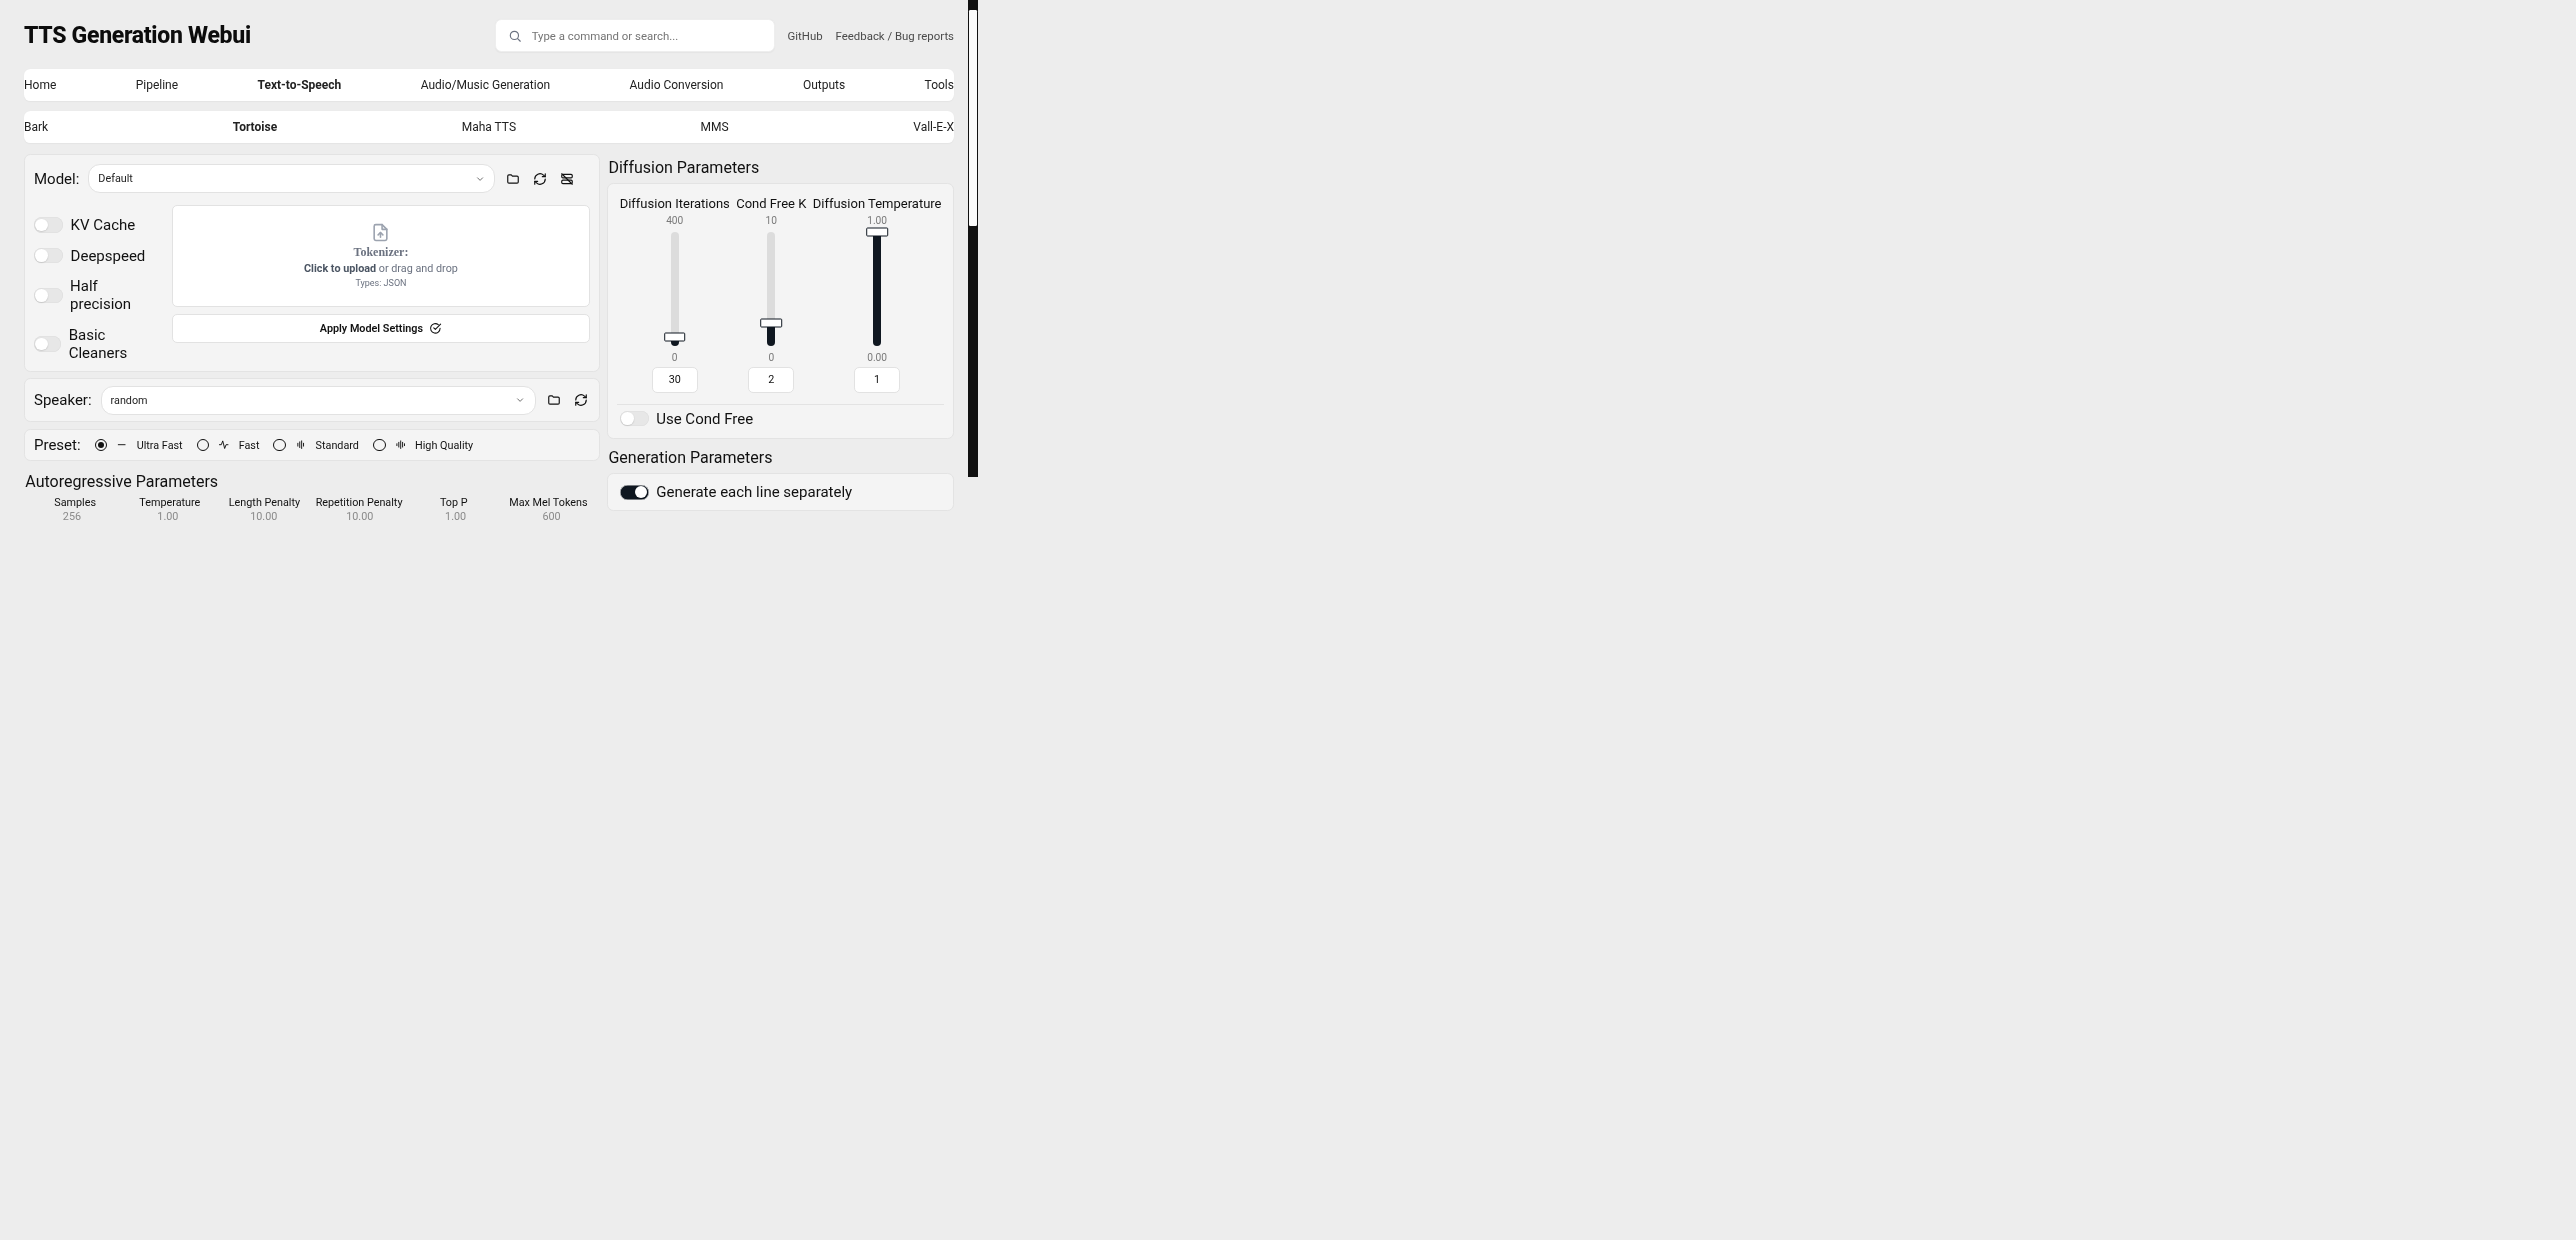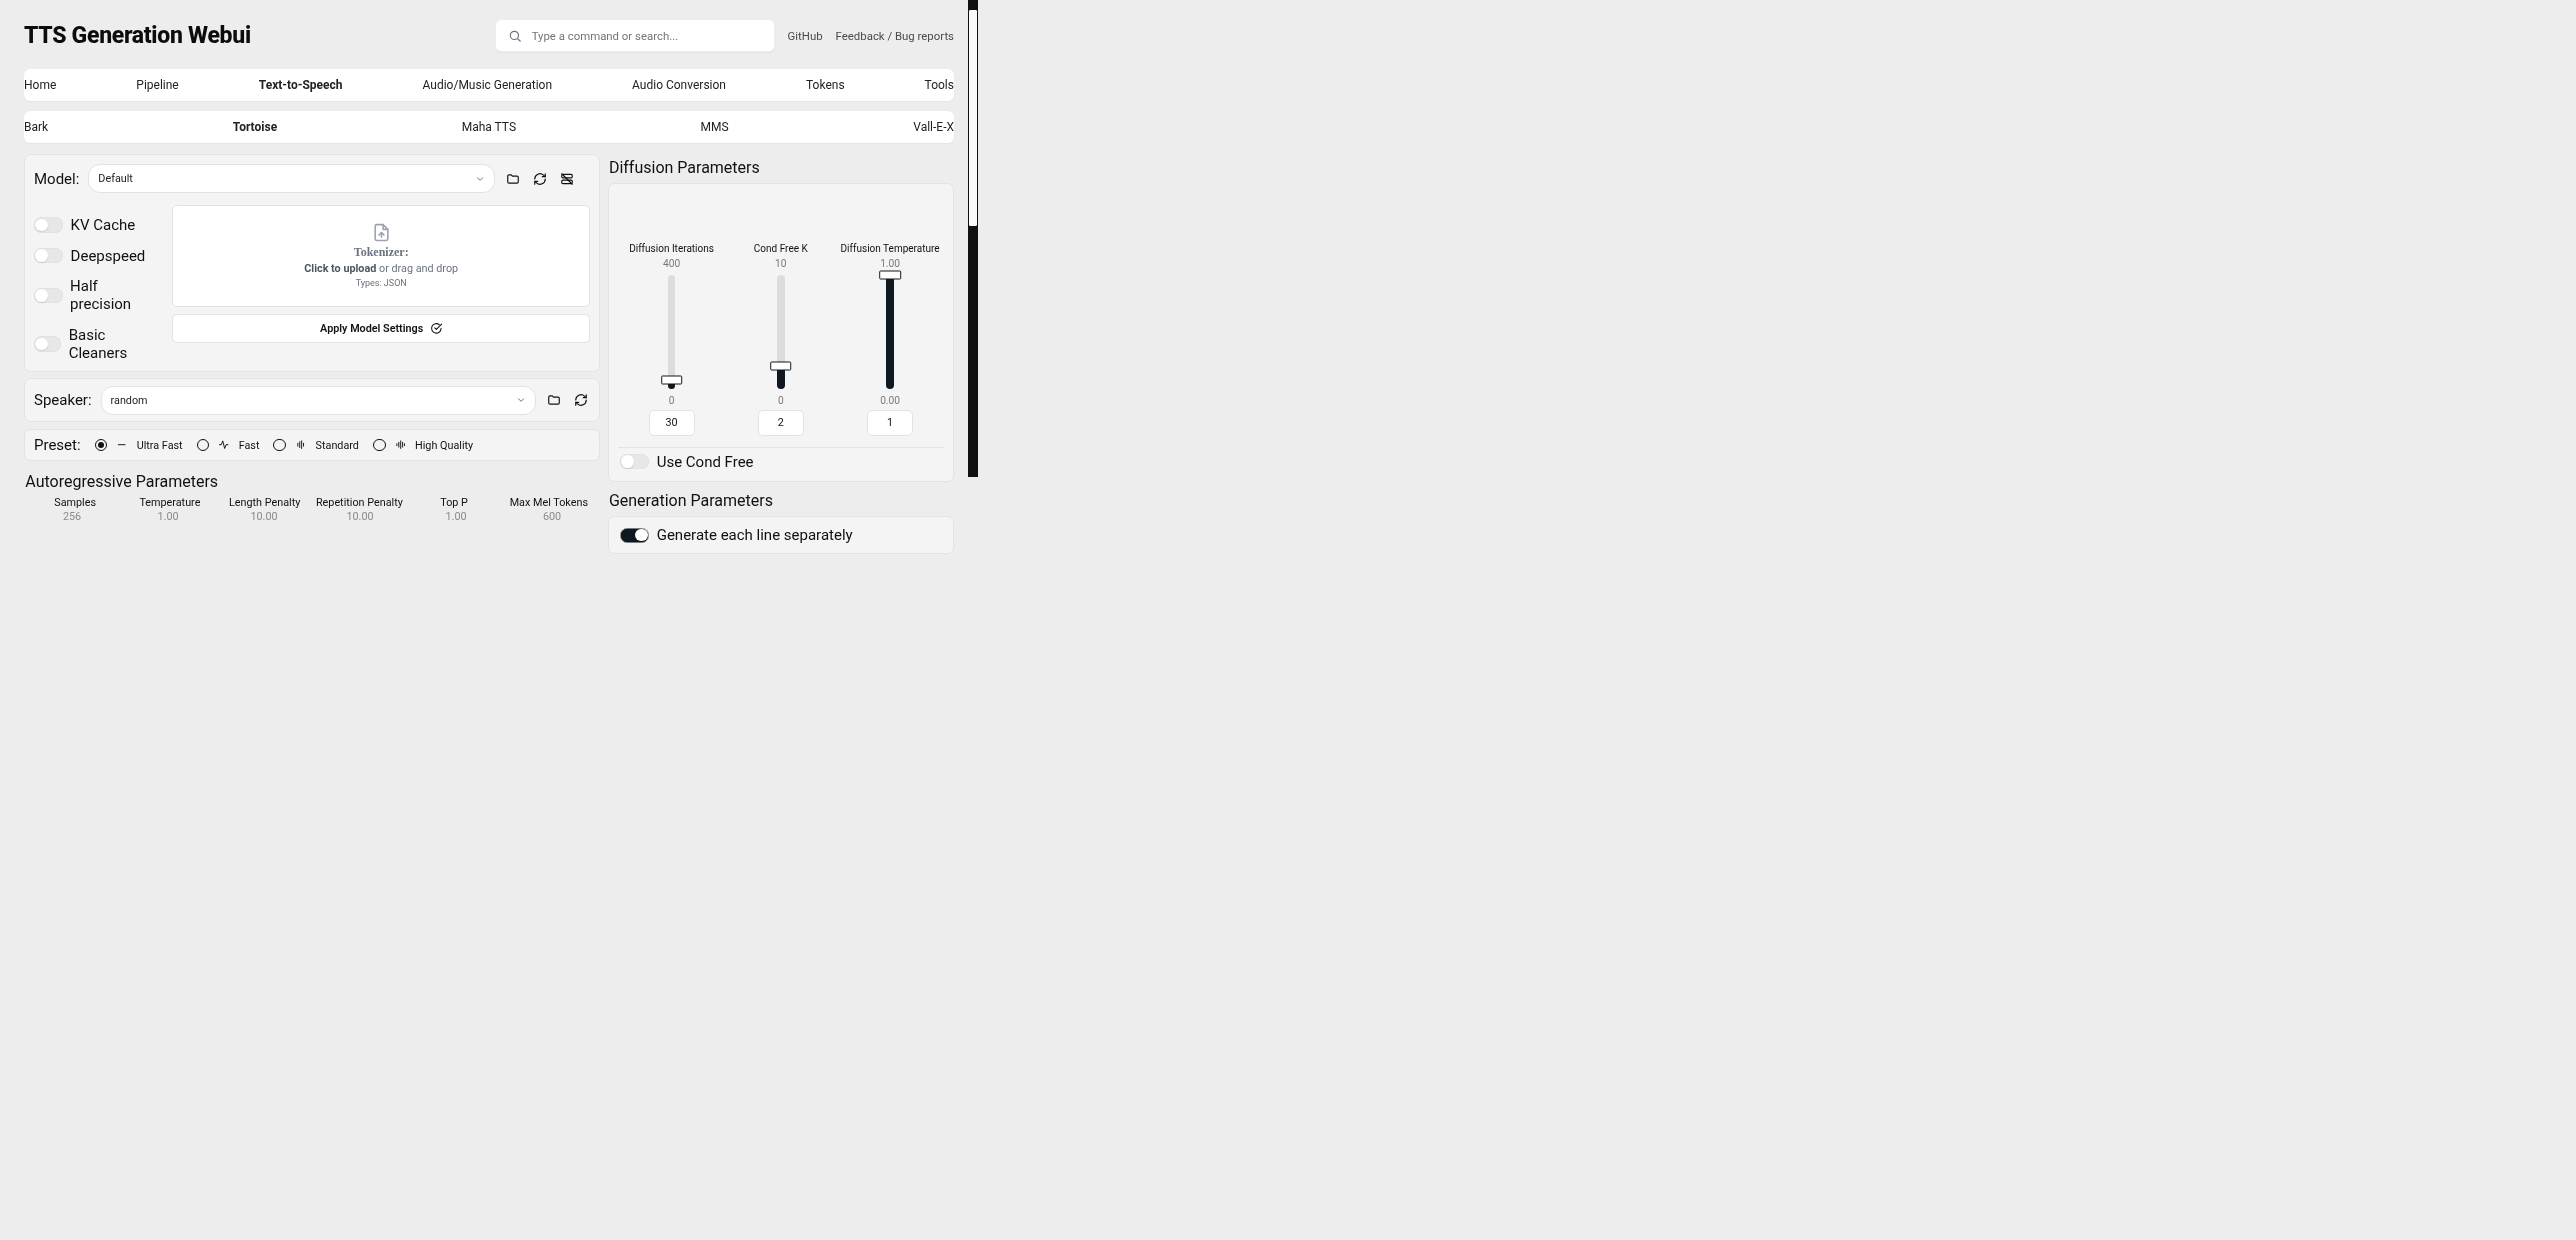--- a/index.html
+++ b/index.html
@@ -88,21 +88,21 @@
   .radio.checked::after { content: ""; width: 6.4px; height: 6.4px; background: #111; border-radius: 50%; }
   .preset-opt { display: flex; align-items: center; gap: 9px; font-size: 10.8px; }
 
   .section-title { font-size: 16px; color: #111; margin: 3.8px 0 1.3px 1.3px; }
 
   .ar-header { display: grid; grid-template-columns: repeat(6, 1fr); text-align: center; font-size: 10.8px; color: #111; padding: 3.8px 3.8px 1.3px 3.8px; }
   .ar-vals   { display: grid; grid-template-columns: repeat(6, 1fr); text-align: center; font-size: 10.8px; color: #8a8a8a; }
 
   .diff-grid { display: flex; gap: 6.4px; padding: 2.5px 2.5px 6.4px 2.5px; }
   .diff-col { flex: 1; display: flex; flex-direction: column; align-items: center; gap: 3.8px; }
-  .diff-label { font-size: 10px; color: #111; white-space: nowrap; margin-top: 47px; }
+  .diff-label { font-size: 13px; color: #111; white-space: nowrap; }
   .diff-top, .diff-bot { font-size: 10.2px; color: #7a7a7a; }
   .vslider {
     width: 7.6px; height: 114px; background: #dcdcdc; border-radius: 635px; position: relative; margin: 2.5px 0;
   }
   .vslider .fill { position: absolute; bottom: 0; left: 0; right: 0; background: #0f1720; border-radius: 635px; }
   .vslider .thumb {
     position: absolute; left: 50%; transform: translate(-50%, 50%);
     width: 21.6px; height: 9px; background: #fff; border: 1.3px solid #0f1720; border-radius: 1.3px;
   }
   .numbox {
@@ -139,21 +139,21 @@
       <a href="#">Feedback / Bug reports</a>
     </div>
   </div>
 
   <div class="navbar">
     <span class="navitem">Home</span>
     <span class="navitem">Pipeline</span>
     <span class="navitem active">Text-to-Speech</span>
     <span class="navitem">Audio/Music Generation</span>
     <span class="navitem">Audio Conversion</span>
-    <span class="navitem">Tokens</span>
+    <span class="navitem">Outputs</span>
     <span class="navitem">Tools</span>
   </div>
 
   <div class="navbar" style="gap:18px">
     <span class="navitem">Bark</span>
     <span class="navitem active">Tortoise</span>
     <span class="navitem">Maha TTS</span>
     <span class="navitem">MMS</span>
     <span class="navitem">Vall-E-X</span>
   </div>

